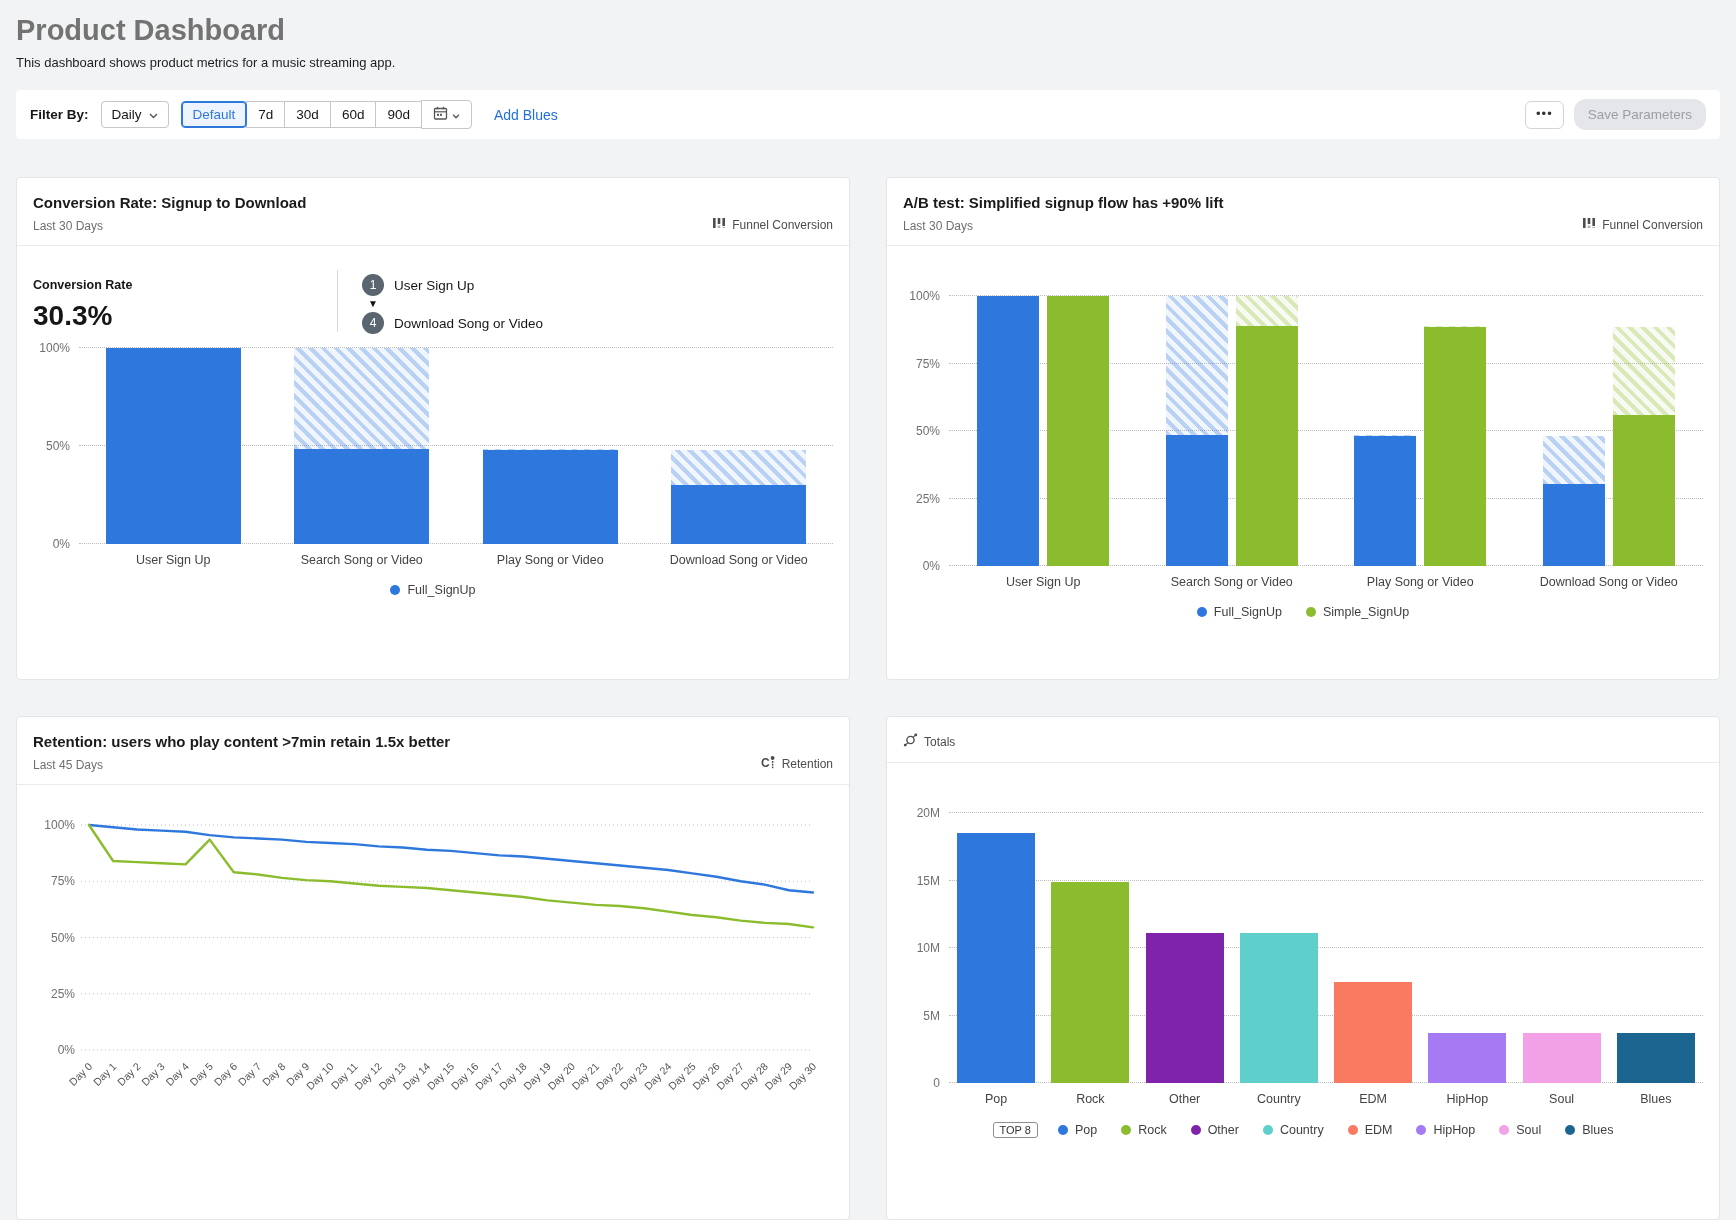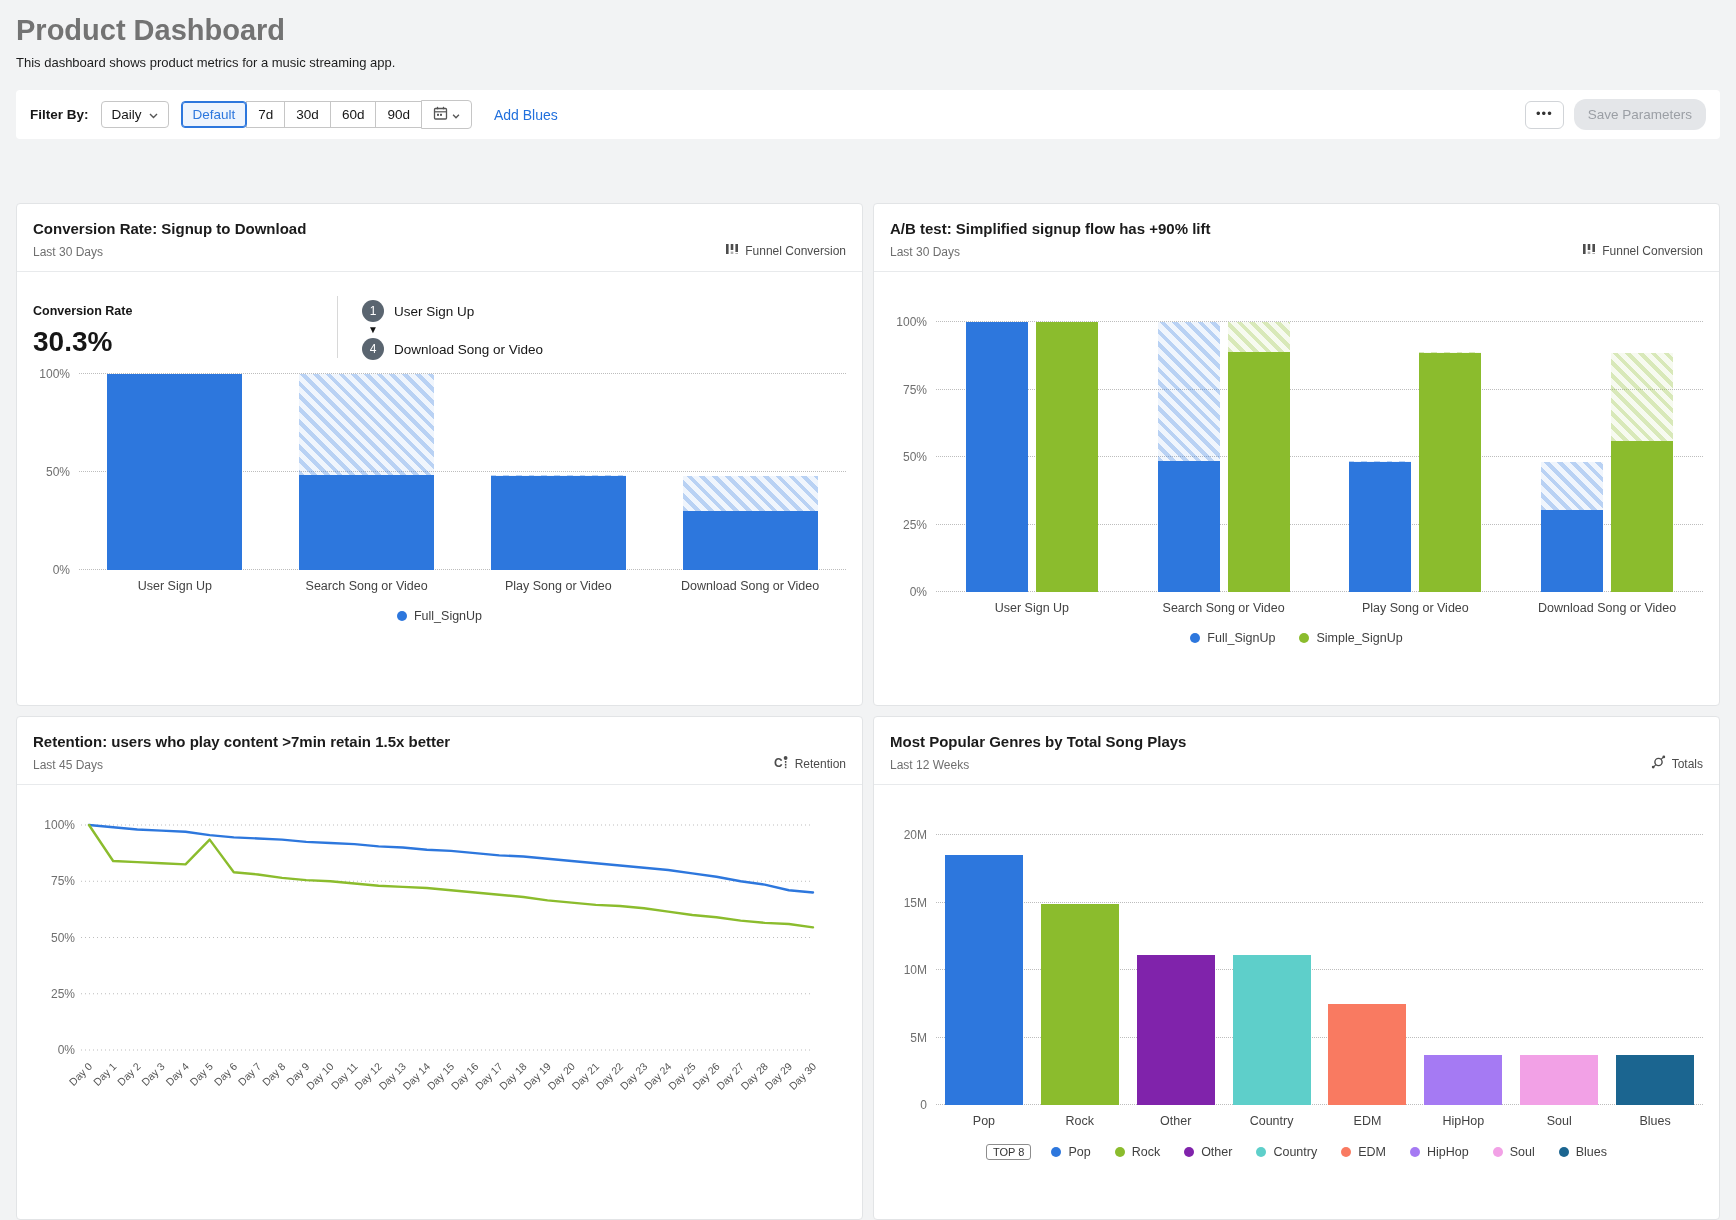--- a/index.html
+++ b/index.html
@@ -45,21 +45,21 @@
   .more-btn {
     border:1px solid #d1d4d8; border-radius:6px; background:#fff;
     padding:4px 10px 7px; font-size:13px; letter-spacing:1px; color:#333; cursor:pointer;
   }
   .save-btn {
     background:#e4e6e9; color:#9b9fa5; border:none; border-radius:12px;
     padding:8px 14px; font-size:13.5px;
   }
 
   
-  .grid { display:grid; grid-template-columns:1fr 1fr; grid-template-rows:503px 504px; gap:10px; margin-top:64px; }
+  .grid { display:grid; grid-template-columns:1fr 1fr; grid-template-rows:503px 504px; gap:36px; margin-top:38px; }
   .card { background:#fff; border:1px solid #e2e4e6; border-radius:4px; overflow:hidden; }
   .card-head {
     display:flex; justify-content:space-between; align-items:flex-end;
     padding:16px 16px 12px; border-bottom:1px solid #e8eaec;
   }
   .card-title { font-size:15px; font-weight:bold; color:#1b1b1b; }
   .card-sub   { font-size:12px; color:#6f6f6f; margin-top:8px; }
   .type-pill  { display:flex; align-items:center; gap:6px; font-size:12px; color:#4c4c4c; white-space:nowrap; }
   .card-body  { padding:14px 16px 16px; }
 
@@ -402,24 +402,20 @@
               <text transform="translate(759.8666666666667,254) rotate(-45)" text-anchor="end" font-size="10.5" fill="#555">Day 29</text>
               <text transform="translate(784,254) rotate(-45)" text-anchor="end" font-size="10.5" fill="#555">Day 30</text>
               <polyline points="56,12 80.13333333333333,14.25 104.26666666666667,16.5 128.4,17.625 152.53333333333333,18.75 176.66666666666669,22.125 200.8,24.375 224.93333333333334,25.5 249.06666666666666,26.625 273.2,28.875 297.33333333333337,30 321.46666666666664,31.125 345.6,33.375 369.73333333333335,34.5 393.8666666666667,36.75 418,37.875 442.1333333333333,40.125 466.26666666666665,42.375 490.4,43.5 514.5333333333333,45.75 538.6666666666667,48 562.8,50.25 586.9333333333333,52.5 611.0666666666667,54.75 635.2,57 659.3333333333334,60.375 683.4666666666667,63.75 707.6,68.25 731.7333333333333,71.625 755.8666666666667,77.25 780,79.5" fill="none" stroke="#2d77dd" stroke-width="2.4" stroke-linejoin="round" stroke-linecap="round"></polyline>
               <polyline points="56,12 80.13333333333333,48 104.26666666666667,49.125 128.4,50.25 152.53333333333333,51.375 176.66666666666669,26.625 200.8,59.25 224.93333333333334,61.5 249.06666666666666,64.875 273.2,67.125 297.33333333333337,68.25 321.46666666666664,70.5 345.6,72.75 369.73333333333335,73.875 393.8666666666667,75 418,77.25 442.1333333333333,79.5 466.26666666666665,81.75 490.4,84 514.5333333333333,87.375 538.6666666666667,89.625 562.8,91.875 586.9333333333333,93 611.0666666666667,95.25 635.2,98.625 659.3333333333334,102 683.4666666666667,104.25 707.6,107.625 731.7333333333333,109.87500000000001 755.8666666666667,110.99999999999999 780,114.37499999999999" fill="none" stroke="#8bbc2d" stroke-width="2.4" stroke-linejoin="round" stroke-linecap="round"></polyline>
             </svg></div>
       </div>
     </div>
 
     <div class="card">
       <div class="card-head">
-        <div>
-          <div class="card-title">Most Popular Genres by Total Song Plays</div>
-          <div class="card-sub">Last 12 Weeks</div>
-        </div>
         <div class="type-pill">
           <span>
             <svg width="15" height="14" viewBox="0 0 15 14">
                 <circle cx="7.5" cy="7" r="3.6" fill="none" stroke="#4c4c4c" stroke-width="1.4"></circle>
                 <circle cx="12.8" cy="1.9" r="1.4" fill="#4c4c4c"></circle>
                 <circle cx="2.2" cy="12.1" r="1.4" fill="#4c4c4c"></circle>
                 <line x1="4.9" y1="9.6" x2="2.9" y2="11.6" stroke="#4c4c4c" stroke-width="1.2"></line>
                 <line x1="10.1" y1="4.4" x2="12.1" y2="2.4" stroke="#4c4c4c" stroke-width="1.2"></line>
               </svg>
           </span>

